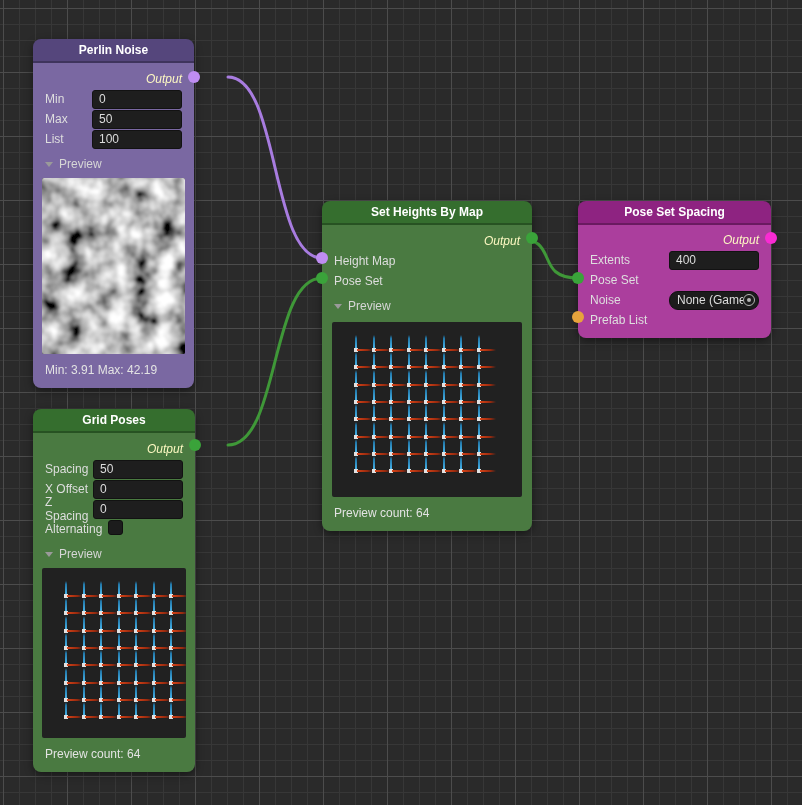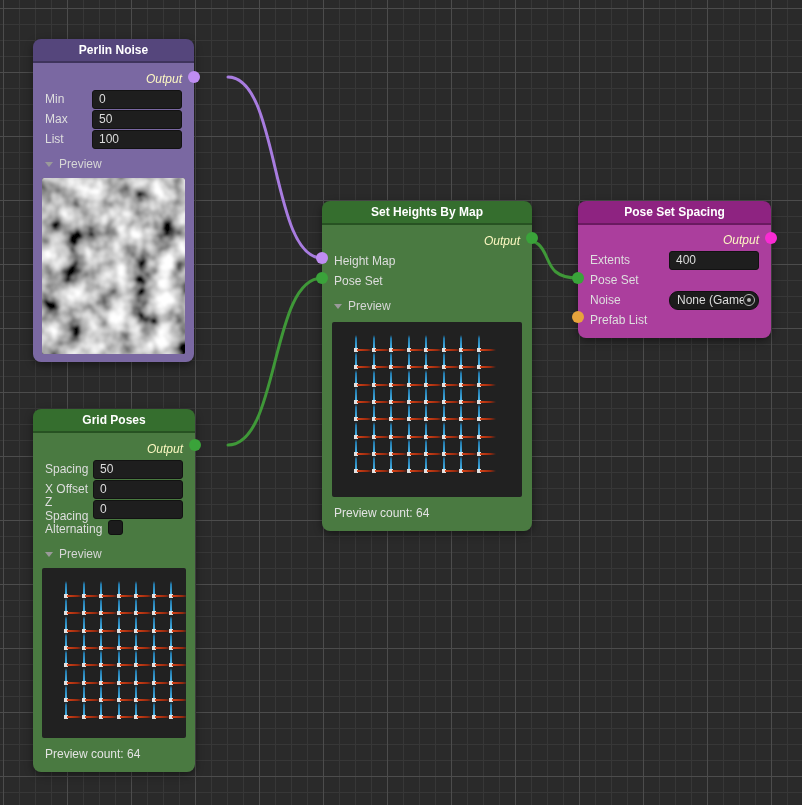--- a/index.html
+++ b/index.html
@@ -116,20 +116,23 @@
                 <feFuncG type="linear" slope="2.6" intercept="-0.80"></feFuncG>
                 <feFuncB type="linear" slope="2.6" intercept="-0.80"></feFuncB>
                 <feFuncA type="linear" slope="0" intercept="1"></feFuncA>
               </feComponentTransfer>
               <feGaussianBlur stdDeviation="1.3"></feGaussianBlur>
             </filter>
           </defs>
           <rect x="-10" y="-10" width="197" height="196" fill="#888" filter="url(#perlinF)"></rect>
         </svg>
       </div>
+      <div class="row footer">
+          <span>Min: 3.91 Max: 42.19</span>
+        </div>
     </div>
     <span class="port p-purple" style="right:-6px;top:32px;"></span>
   </div>
 
   <div class="node node-green node-heights">
     <div class="title">Set Heights By Map</div>
     <div class="body">
       <div class="row out">
           <span>Output</span>
         </div>

